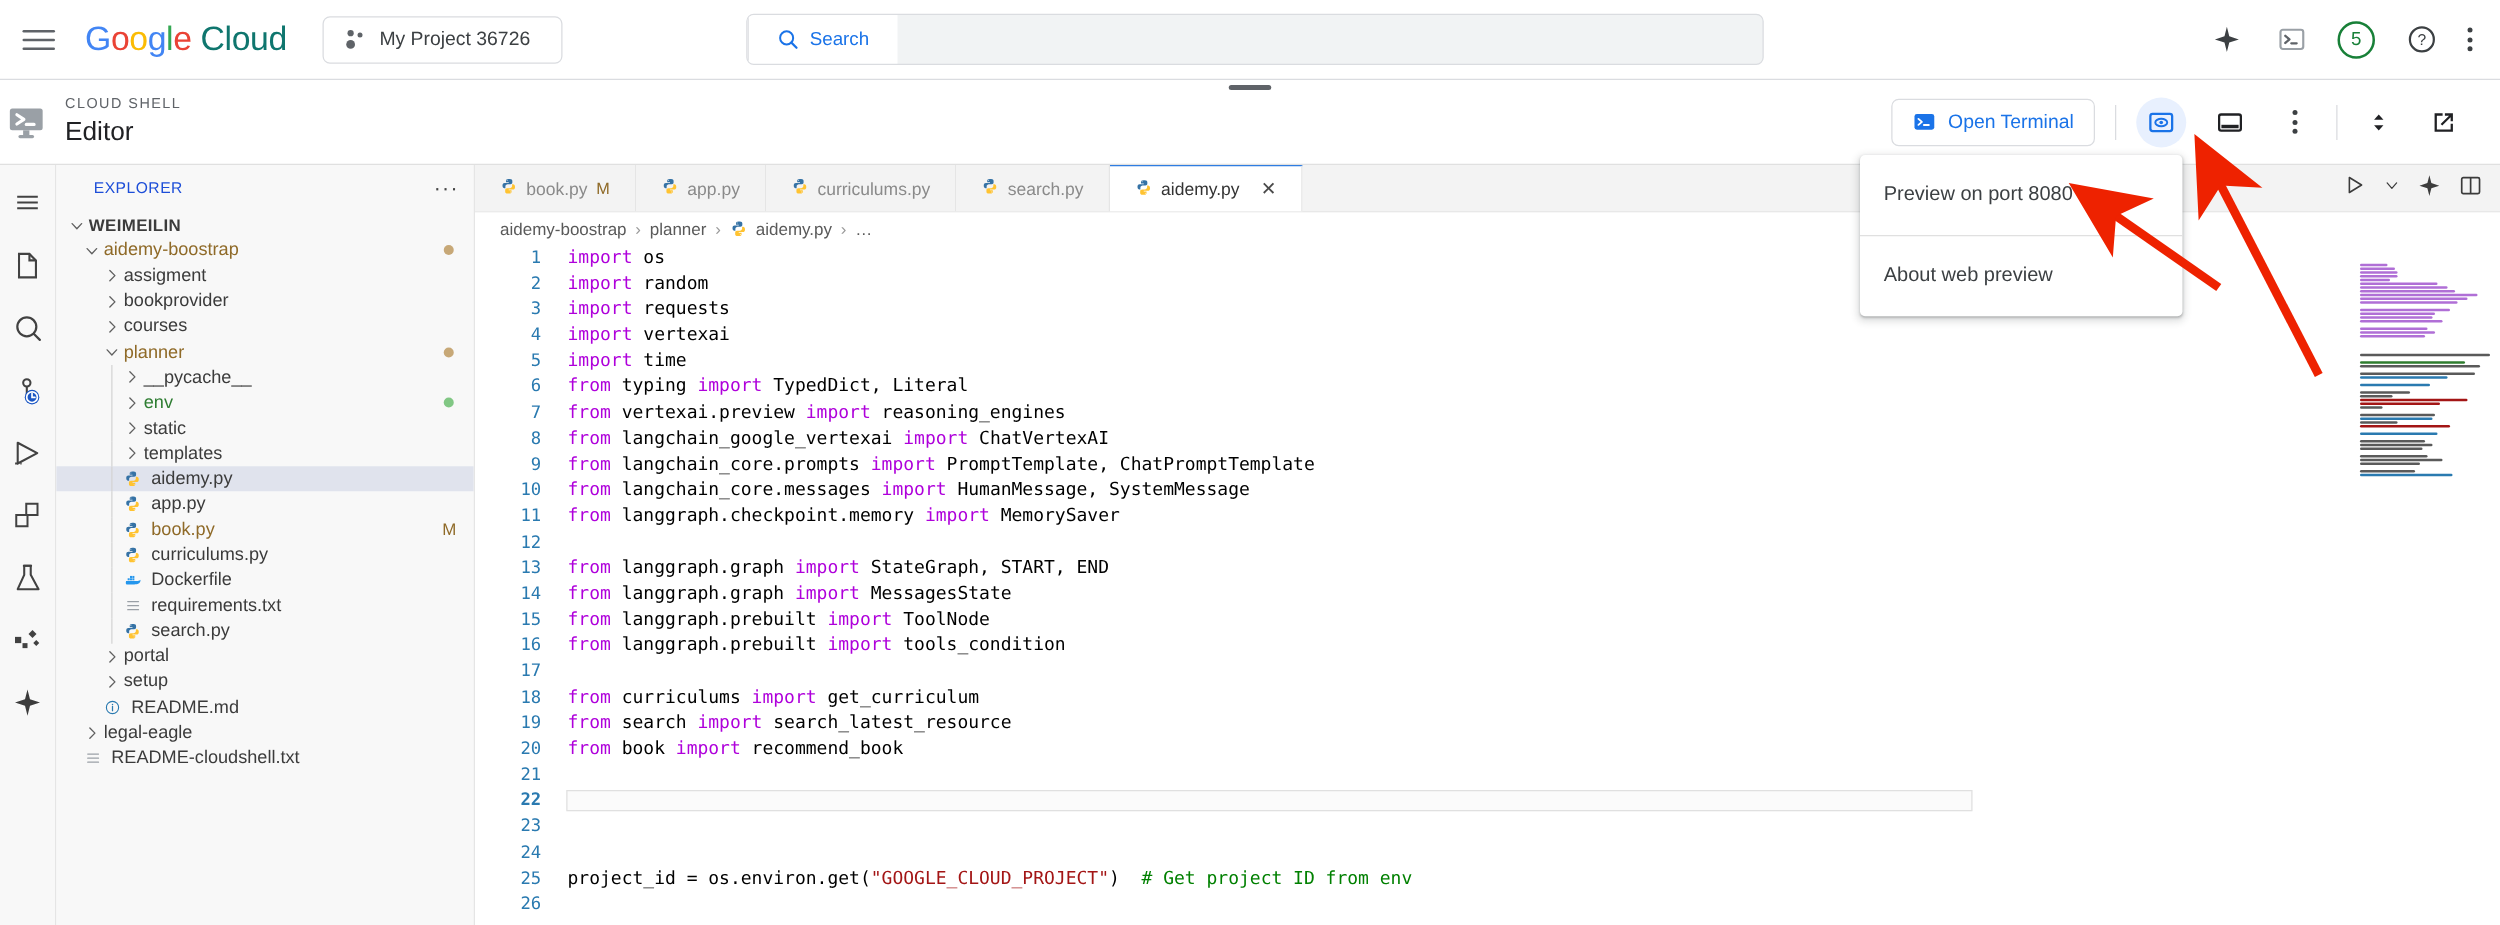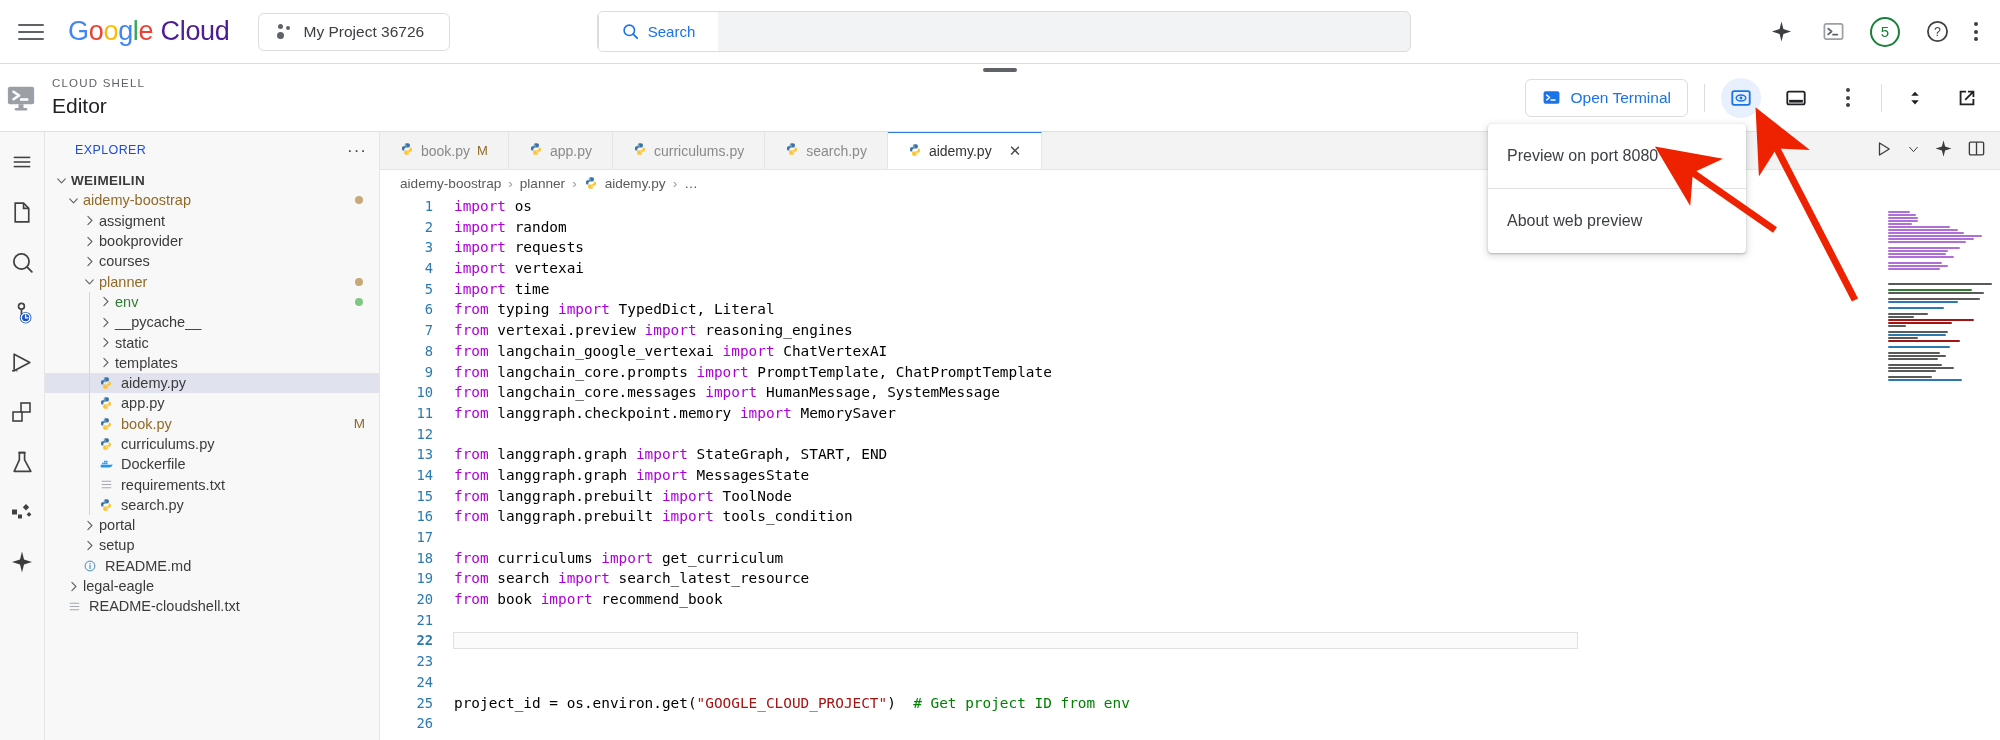--- a/index.html
+++ b/index.html
@@ -23,21 +23,21 @@
     width: 26px; height: 20px; margin-left: 18px; margin-right: 10px;
     display: flex; flex-direction: column; justify-content: space-between;
     cursor: pointer; padding: 2px 0;
   }
   .hamburger i { display: block; height: 2px; background: #5f6368; border-radius: 1px; }
   .g-logo {
     font-size: 27px; letter-spacing: -0.3px; margin-left: 14px;
     font-family: "Liberation Sans", sans-serif;
     white-space: nowrap; user-select: none;
   }
-  .g-logo .c { color: #4c1d95; font-weight: 400; }
+  .g-logo .c { color: #0f766e; font-weight: 400; }
   .b1 { color: #4285F4; } .b2 { color: #EA4335; } .b3 { color: #FBBC05; }
   .b4 { color: #4285F4; } .b5 { color: #34A853; } .b6 { color: #EA4335; }
   .proj-chip {
     margin-left: 28px; height: 38px; min-width: 192px;
     border: 1px solid #dadce0; border-radius: 6px;
     display: flex; align-items: center; gap: 11px;
     padding: 0 17px; cursor: pointer; background: #fff;
   }
   .proj-chip .txt { font-size: 15.5px; color: #3c4043; white-space: nowrap; }
   .proj-dots { width: 17px; height: 17px; position: relative; flex: 0 0 auto; }
@@ -89,21 +89,21 @@
     z-index: 4; pointer-events: none;
   }
   .cs-collapse i { width: 34px; height: 4px; background: #5f6368; border-radius: 2px; display:block; }
   .cs-icon-term {
     margin-left: 2px; width: 38px; height: 34px;
     display: flex; align-items: center; justify-content: center;
   }
   .cs-titles { margin-left: 12px; line-height: 1.15; }
   .cs-kicker { font-size: 11.5px; letter-spacing: 1.2px; color: #5f6368; text-transform: uppercase; }
   .cs-title { font-size: 21px; color: #202124; margin-top: 3px; }
-  .cs-right { margin-left: auto; display: flex; align-items: center; padding-right: 16px; gap: 0; }
+  .cs-right { margin-left: auto; display: flex; align-items: center; padding-right: 28px; gap: 0; }
   .open-term {
     display: flex; align-items: center; gap: 9px; height: 38px;
     border: 1px solid #dadce0; border-radius: 6px; padding: 0 16px;
     color: #1a73e8; font-size: 15.5px; background: #fff; cursor: pointer;
     font-family: "Liberation Sans", sans-serif; white-space: nowrap;
   }
   .vdiv { width: 1px; height: 28px; background: #dadce0; margin: 0 16px; }
   .cs-ic { width: 34px; height: 34px; display: flex; align-items: center; justify-content: center; cursor: pointer; color: #202124; border-radius: 50%; }
   .cs-ic.active { background: #e8f0fe; color: #1a73e8; width: 40px; height: 40px; }
   .cs-ic + .cs-ic { margin-left: 18px; }
@@ -433,31 +433,31 @@
           <span class="nm" style="color: rgb(143, 106, 40);">planner</span>
           <span class="dot" style="background: rgb(199, 168, 119);"></span>
         </div>
         <div class="row ind3">
           <span class="guide" style="left: 44px;"></span>
           <span class="chev">
             <svg width="13" height="13" viewBox="0 0 24 24">
               <path d="M9 4.5 L16.5 12 L9 19.5" fill="none" stroke="#616161" stroke-width="2" stroke-linecap="round" stroke-linejoin="round"></path>
             </svg>
           </span>
+          <span class="nm">__pycache__</span>
+        </div>
+        <div class="row ind3">
+          <span class="guide" style="left: 44px;"></span>
+          <span class="chev">
+            <svg width="13" height="13" viewBox="0 0 24 24">
+              <path d="M9 4.5 L16.5 12 L9 19.5" fill="none" stroke="#616161" stroke-width="2" stroke-linecap="round" stroke-linejoin="round"></path>
+            </svg>
+          </span>
           <span class="nm" style="color: rgb(46, 125, 50);">env</span>
           <span class="dot" style="background: rgb(129, 199, 132);"></span>
-        </div>
-        <div class="row ind3">
-          <span class="guide" style="left: 44px;"></span>
-          <span class="chev">
-            <svg width="13" height="13" viewBox="0 0 24 24">
-              <path d="M9 4.5 L16.5 12 L9 19.5" fill="none" stroke="#616161" stroke-width="2" stroke-linecap="round" stroke-linejoin="round"></path>
-            </svg>
-          </span>
-          <span class="nm">__pycache__</span>
         </div>
         <div class="row ind3">
           <span class="guide" style="left: 44px;"></span>
           <span class="chev">
             <svg width="13" height="13" viewBox="0 0 24 24">
               <path d="M9 4.5 L16.5 12 L9 19.5" fill="none" stroke="#616161" stroke-width="2" stroke-linecap="round" stroke-linejoin="round"></path>
             </svg>
           </span>
           <span class="nm">static</span>
         </div>

